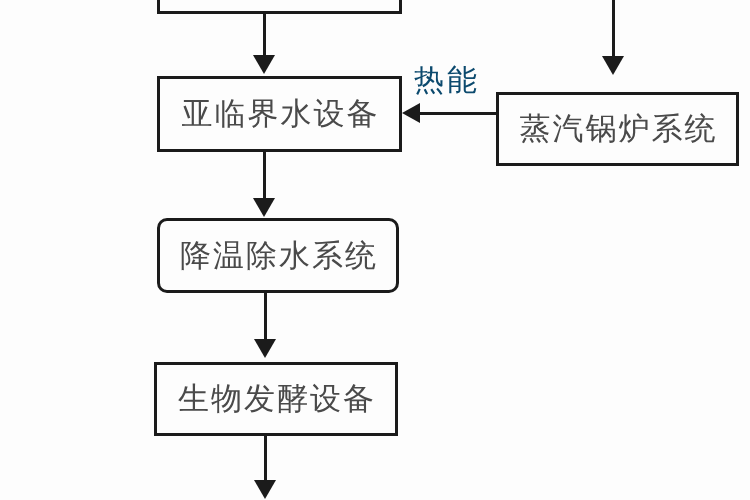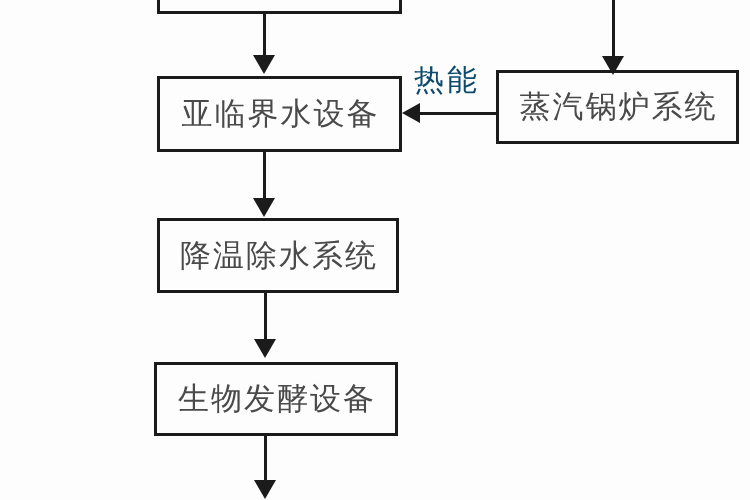--- a/index.html
+++ b/index.html
@@ -23,22 +23,22 @@
     display: flex;
     align-items: center;
     justify-content: center;
     font-size: 31px;
     letter-spacing: 2px;
     color: #4a4a4a;
     text-indent: 2px;
   }
   .node-top-partial     { left: 157px; top: -62px; width: 245px; height: 76px; }
   .node-subcritical     { left: 157px; top:  76px; width: 245px; height: 76px; }
-  .node-boiler          { left: 496px; top:  70px; width: 243px; height: 74px; }
-  .node-cooling         { left: 157px; top: 218px; width: 242px; height: 75px; }
+  .node-boiler          { left: 496px; top:  92px; width: 243px; height: 74px; }
+  .node-cooling         { left: 157px; top: 218px; width: 242px; height: 75px; border-radius: 10px; }
   .node-fermentation    { left: 154px; top: 362px; width: 244px; height: 74px; text-align: right; }
 
   .vline {
     position: absolute;
     width: 3px;
     background: #1b1b1b;
   }
   .hline {
     position: absolute;
     height: 3px;

